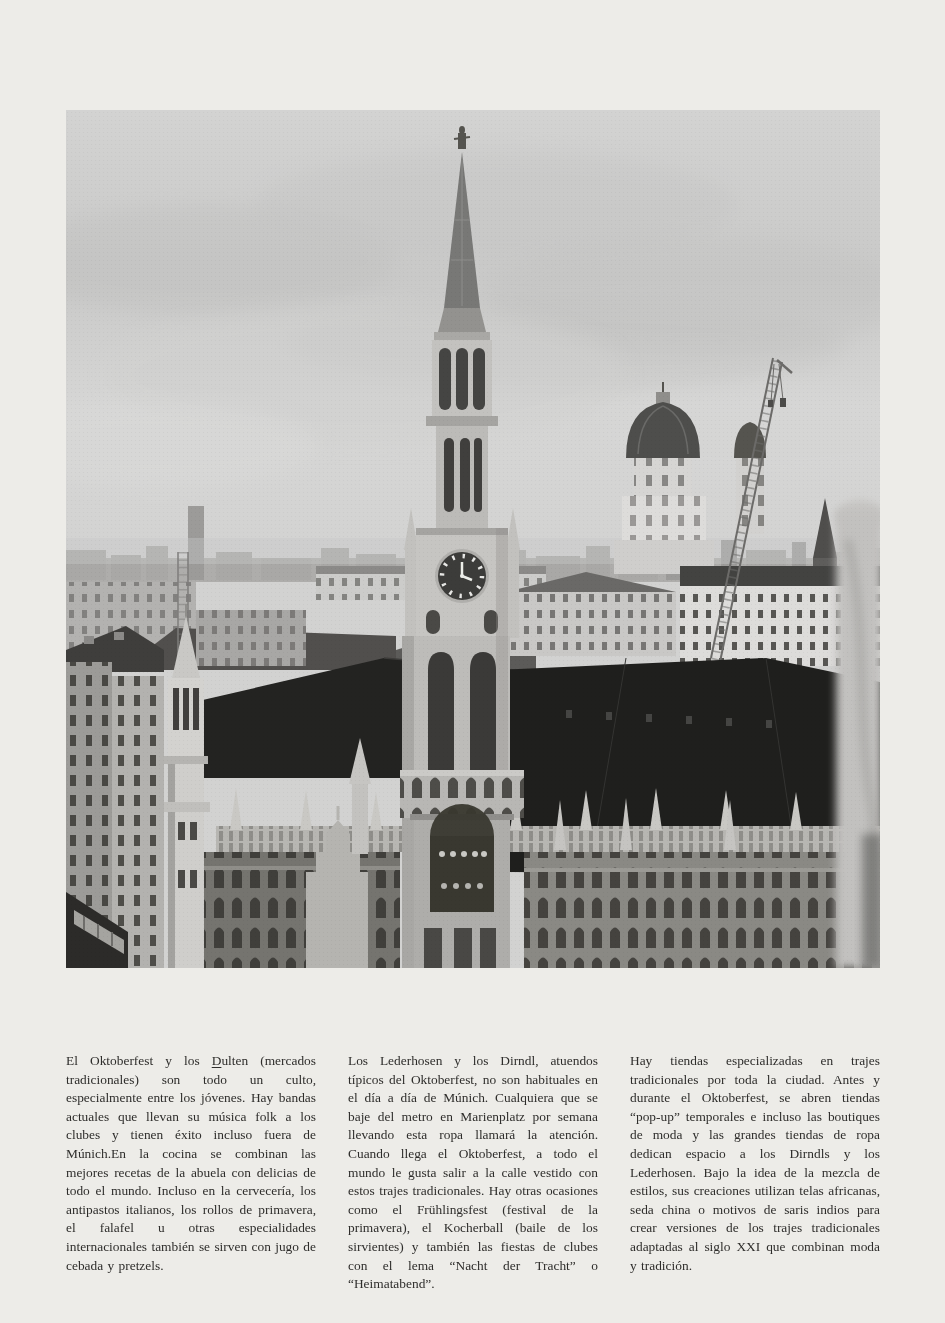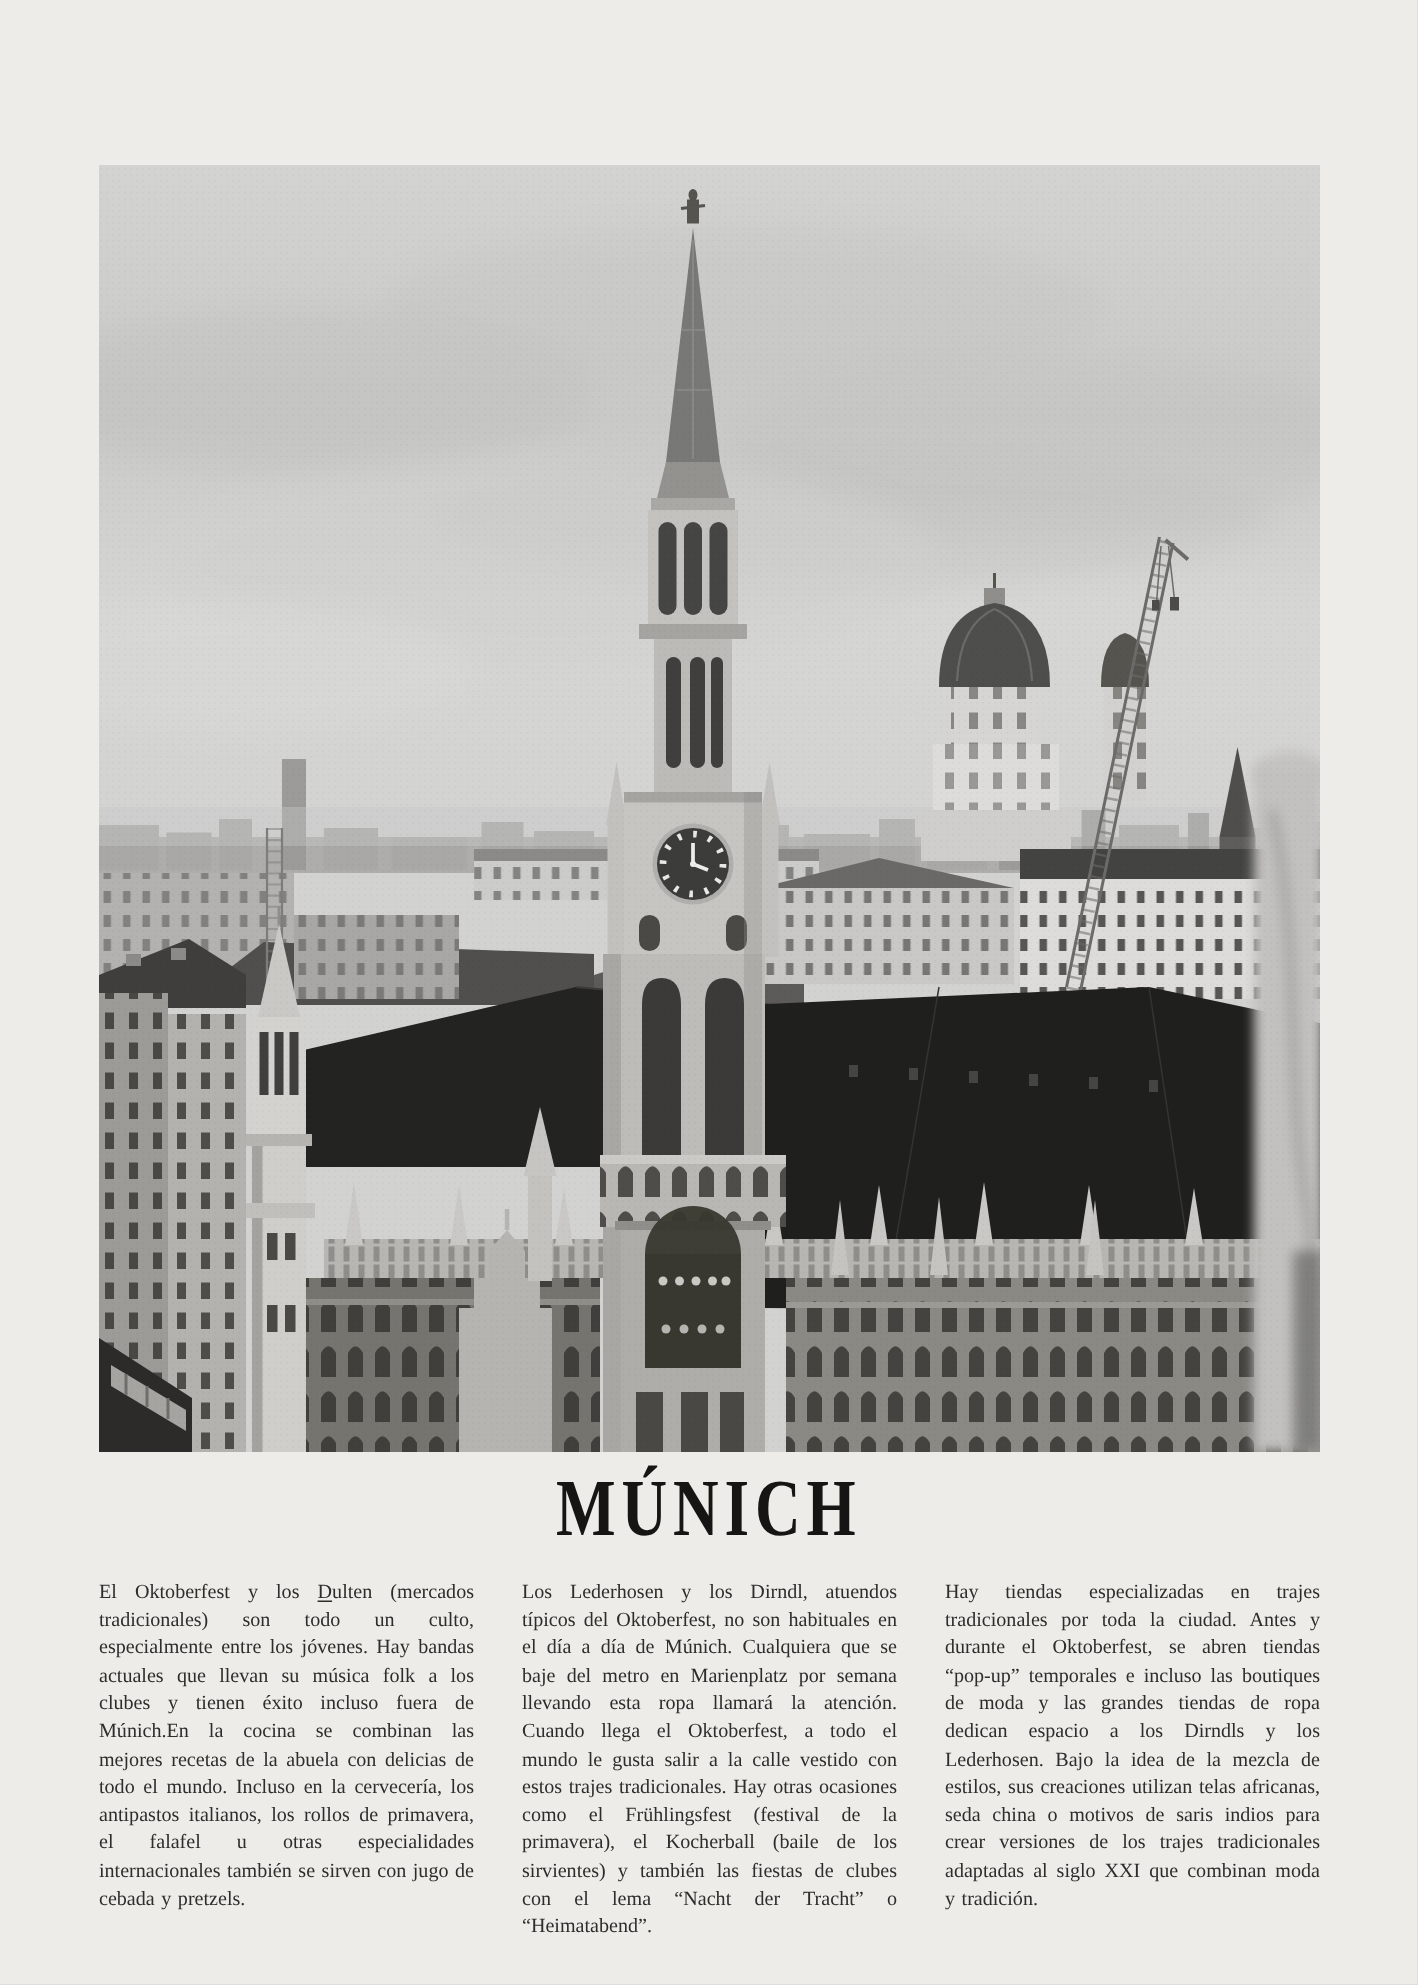--- a/index.html
+++ b/index.html
@@ -326,23 +326,20 @@
         <ellipse cx="794" cy="406" rx="24" ry="16" fill="#c6c5c2" filter="url(#b4)"></ellipse>
         <rect x="770" y="400" width="46" height="458" fill="#c2c1bf" filter="url(#b4)"></rect>
         <path d="M782 430 C 802 520 790 610 806 700 C 812 760 804 810 808 858" stroke="#9e9d9a" stroke-width="7" fill="none" filter="url(#b4)" opacity=".65"></path>
         <rect x="796" y="724" width="20" height="134" fill="#6b6a67" filter="url(#b4)" opacity=".7"></rect>
       </g>
 
       <rect width="814" height="858" fill="url(#grain)" opacity=".04"></rect>
     </svg>
   </figure>
 
-  <h1 class="title">
-    <span class="squeeze">MÚNICH</span>
-  </h1>
 
   <div class="columns">
     <p class="col"><span>El Oktoberfest y los </span><span class="uline">D</span><span>ulten (mercados tradicionales) son todo un culto, especialmente entre los jóvenes. Hay bandas actuales que llevan su música folk a los clubes y tienen éxito incluso fuera de Múnich.En la cocina se combinan las mejores recetas de la abuela con delicias de todo el mundo. Incluso en la cervecería, los antipastos italianos, los rollos de primavera, el falafel u otras especialidades internacionales también se sirven con jugo de cebada y pretzels.</span></p>
     <p class="col">Los Lederhosen y los Dirndl, atuendos típicos del Oktoberfest, no son habituales en el día a día de Múnich. Cualquiera que se baje del metro en Marienplatz por semana llevando esta ropa llamará la atención. Cuando llega el Oktoberfest, a todo el mundo le gusta salir a la calle vestido con estos trajes tradicionales. Hay otras ocasiones como el Frühlingsfest (festival de la primavera), el Kocherball (baile de los sirvientes) y también las fiestas de clubes con el lema “Nacht der Tracht” o “Heimatabend”.</p>
     <p class="col">Hay tiendas especializadas en trajes tradicionales por toda la ciudad. Antes y durante el Oktoberfest, se abren tiendas “pop-up” temporales e incluso las boutiques de moda y las grandes tiendas de ropa dedican espacio a los Dirndls y los Lederhosen. Bajo la idea de la mezcla de estilos, sus creaciones utilizan telas africanas, seda china o motivos de saris indios para crear versiones de los trajes tradicionales adaptadas al siglo XXI que combinan moda y tradición.</p>
   </div>
 
 </div>
 
 </body></html>

